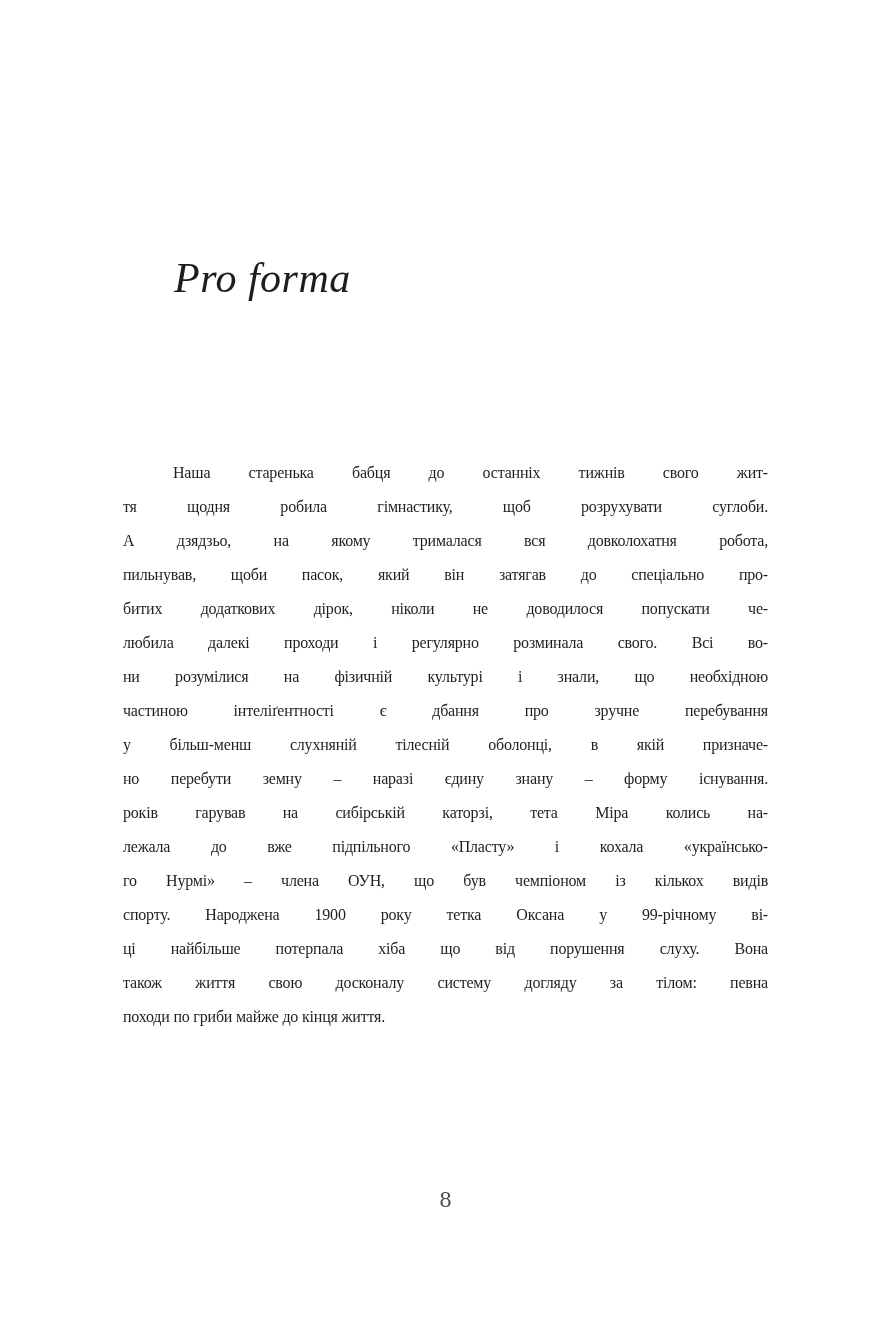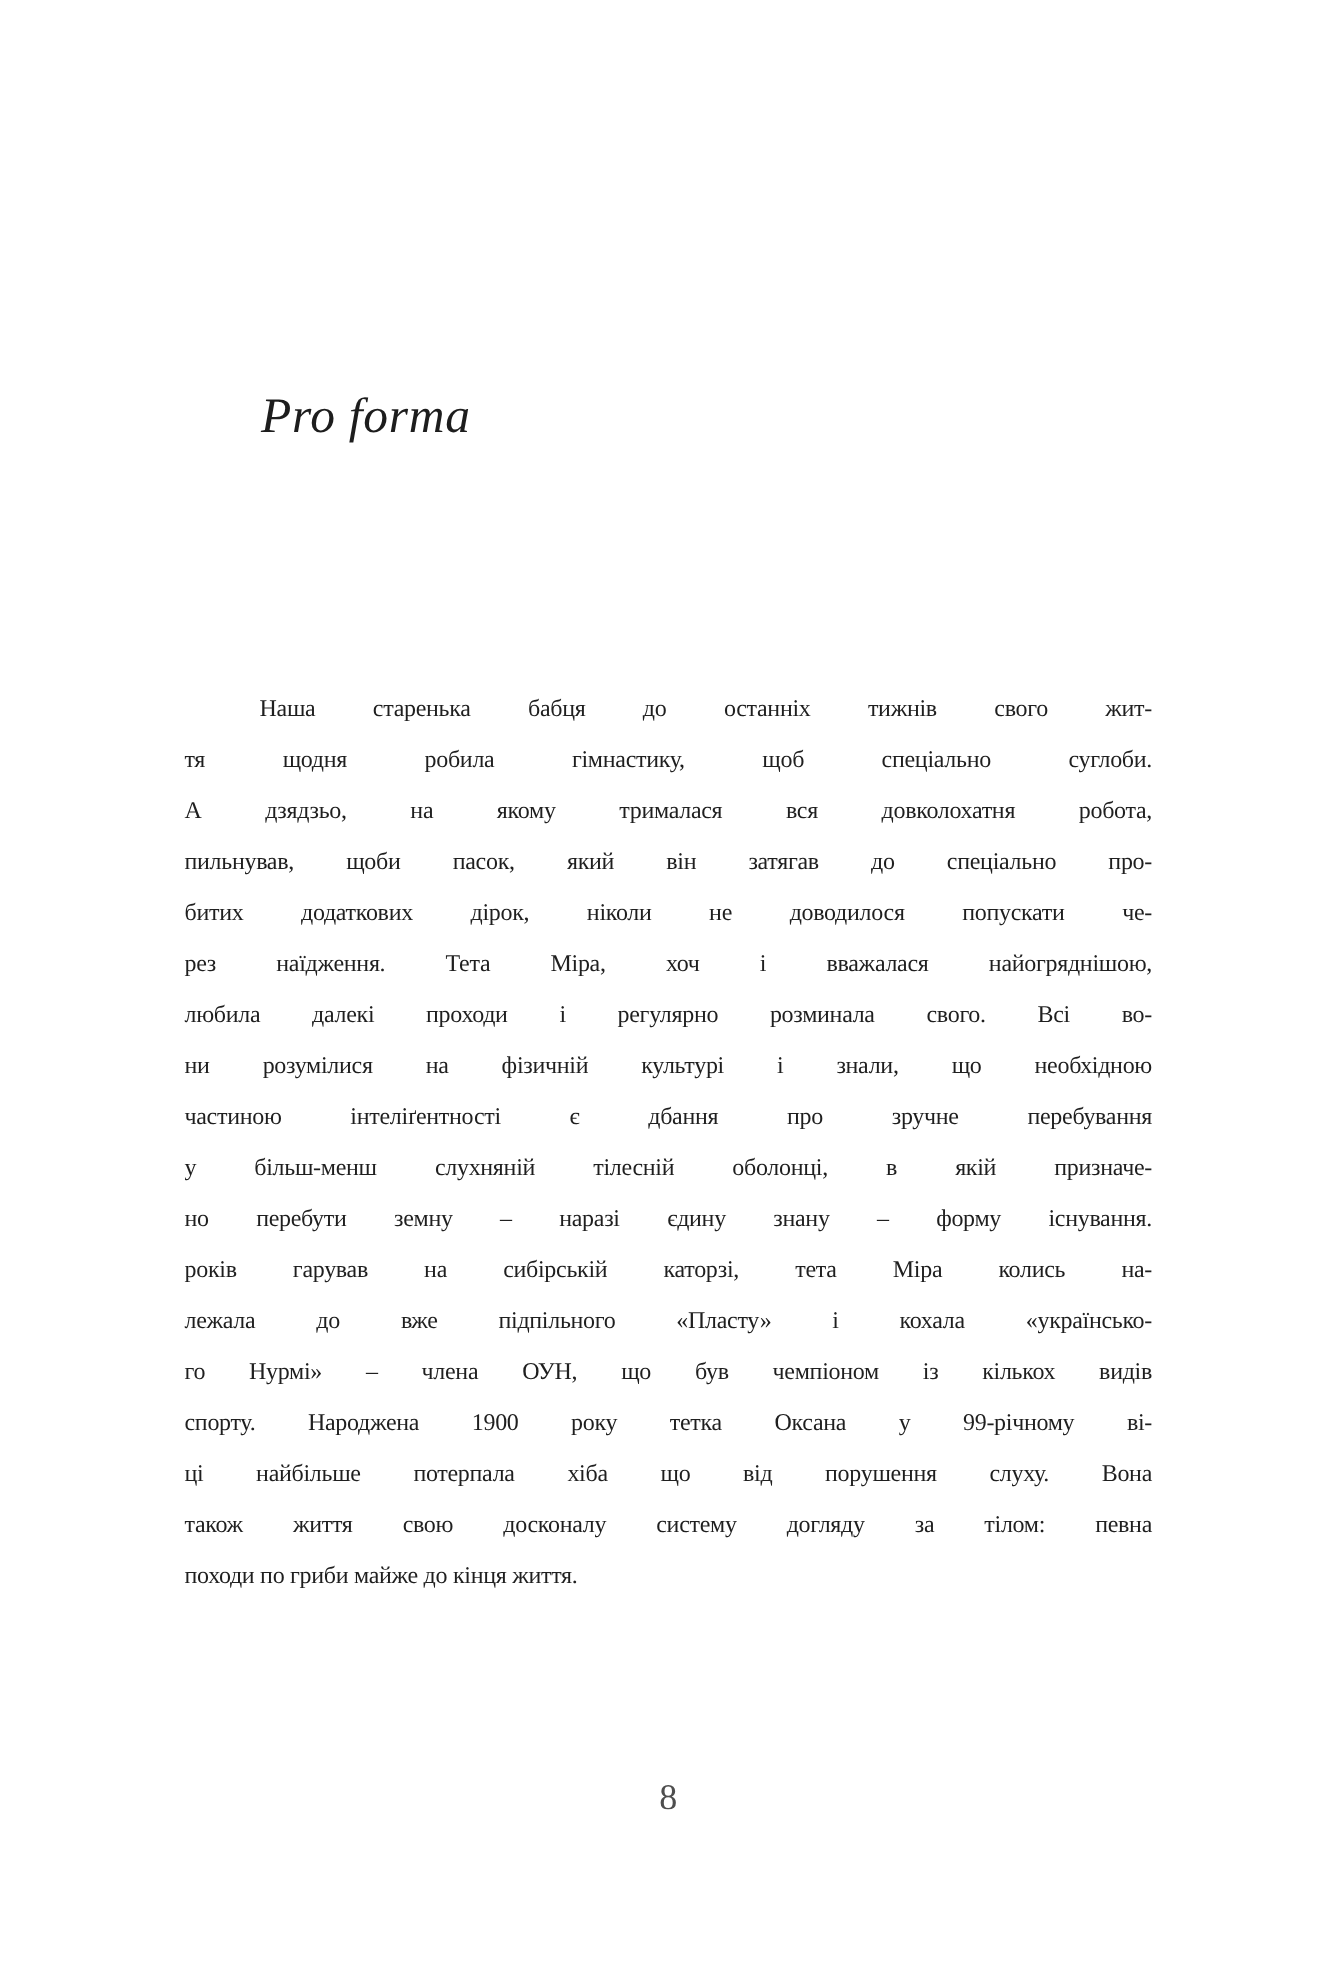--- a/index.html
+++ b/index.html
@@ -13,21 +13,21 @@
     height: 1317px;
     background: #ffffff;
     font-family: "Liberation Serif", serif;
     overflow: hidden;
   }
   .chapter-title {
     position: absolute;
     left: 174px;
     top: 255px;
     margin: 0;
-    font-size: 33px;
+    font-size: 42px;
     line-height: 46px;
     font-style: italic;
     font-weight: normal;
     color: #1d1d1d;
     letter-spacing: 0.5px;
   }
   .body-text {
     position: absolute;
     left: 123px;
     top: 456px;
@@ -61,25 +61,24 @@
   }
 </style>
 </head>
 <body>
 
 <div class="page">
   <h1 class="chapter-title">Pro forma</h1>
 
   <div class="body-text">
       <div class="line indent">Наша старенька бабця до останніх тижнів свого жит-</div>
-      <div class="line">тя щодня робила гімнастику, щоб спеціально суглоби.</div>
+      <div class="line">тя щодня робила гімнастику, щоб розрухувати суглоби.</div>
       <div class="line">А дзядзьо, на якому трималася вся довколохатня робота,</div>
       <div class="line">пильнував, щоби пасок, який він затягав до спеціально про-</div>
       <div class="line">битих додаткових дірок, ніколи не доводилося попускати че-</div>
-      <div class="line">рез наїдження. Тета Міра, хоч і вважалася найогряднішою,</div>
       <div class="line">любила далекі проходи і регулярно розминала свого. Всі во-</div>
       <div class="line">ни розумілися на фізичній культурі і знали, що необхідною</div>
       <div class="line">частиною інтеліґентності є дбання про зручне перебування</div>
       <div class="line">у більш-менш слухняній тілесній оболонці, в якій призначе-</div>
       <div class="line">но перебути земну – наразі єдину знану – форму існування.</div>
       <div class="line">років гарував на сибірській каторзі, тета Міра колись на-</div>
       <div class="line">лежала до вже підпільного «Пласту» і кохала «українсько-</div>
       <div class="line">го Нурмі» – члена ОУН, що був чемпіоном із кількох видів</div>
       <div class="line">спорту. Народжена 1900 року тетка Оксана у 99-річному ві-</div>
       <div class="line">ці найбільше потерпала хіба що від порушення слуху. Вона</div>

